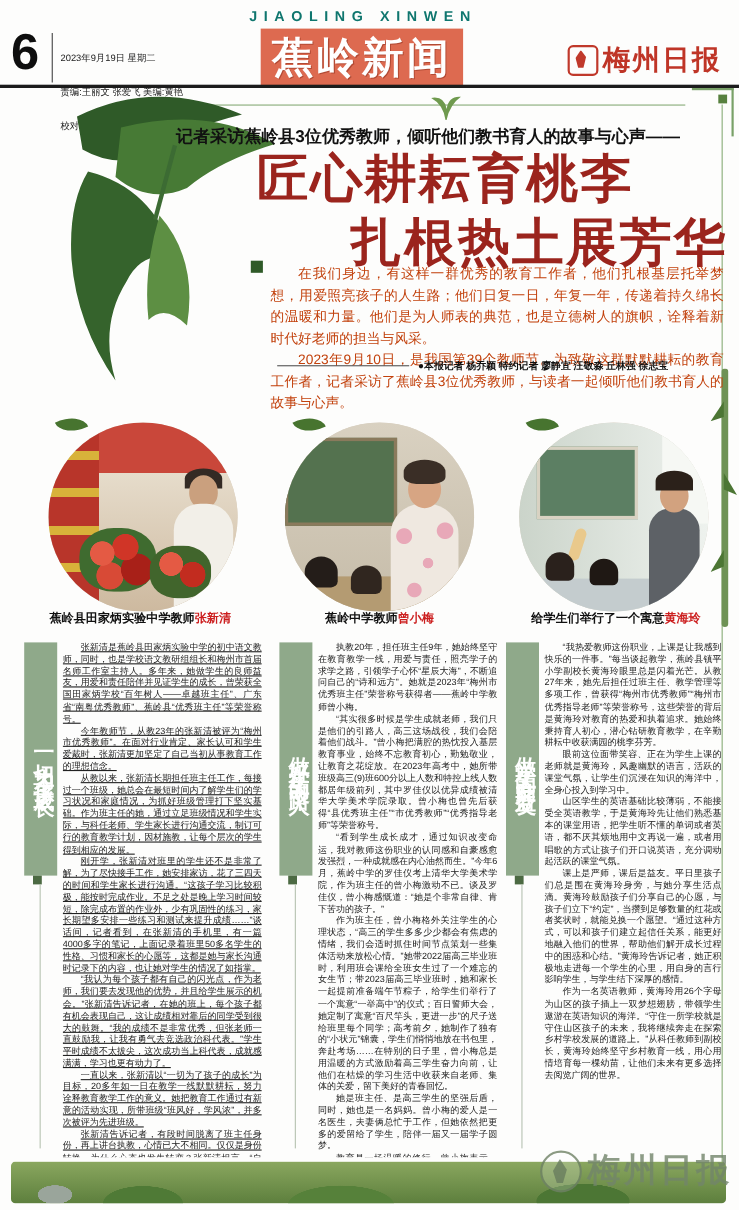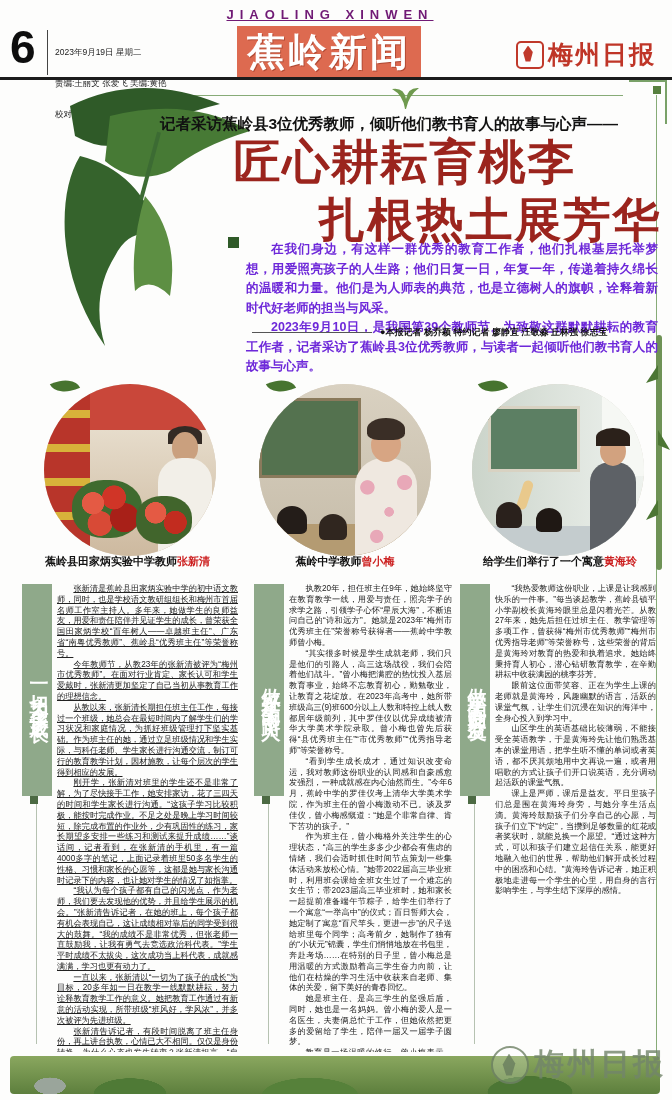--- a/index.html
+++ b/index.html
@@ -1,20 +1,20 @@
 <!DOCTYPE html>
 <html><head>
 <meta charset="utf-8">
 <style>
   html,body{margin:0;padding:0;background:#e9e9e9;}
   #page{position:relative;width:672px;height:1100px;background:#fdfdfc;margin:0 auto;
         font-family:"Liberation Sans",sans-serif;overflow:hidden;color:#1a1a1a;}
   
   .en-title{position:absolute;left:150px;top:7px;width:360px;text-align:center;
-            font-weight:bold;font-size:13px;letter-spacing:6px;color:#701a75;text-decoration:underline;}
+            font-weight:bold;font-size:13px;letter-spacing:6px;color:#0f766e;}
   .page-num{position:absolute;left:10px;top:24px;font-size:46px;font-weight:bold;color:#0e0e0e;line-height:1;}
   .hdr-vline{position:absolute;left:47px;top:30px;width:1px;height:45px;background:#444;}
   .hdr-info{position:absolute;left:55px;top:29px;font-size:8.5px;line-height:15.5px;color:#222;white-space:pre-line;}
   .banner{position:absolute;left:237px;top:26px;width:184px;height:53px;background:#dd6a50;
           display:flex;align-items:center;justify-content:center;}
   .banner span{color:#fff;font-size:38px;font-weight:bold;letter-spacing:3px;text-shadow:1px 1px 0 #b14a34;}
   .brand{position:absolute;right:16px;top:38px;display:flex;align-items:center;gap:4px;}
   .brand .glyph{width:24px;height:24px;border:2px solid #c0392b;border-radius:5px;position:relative;}
   .brand .glyph i{position:absolute;left:4px;top:3px;width:12px;height:16px;background:#c0392b;
                   clip-path:polygon(50% 0,90% 40%,70% 100%,30% 100%,10% 45%);}
@@ -44,21 +44,21 @@
   
   .kicker{position:absolute;left:160px;top:114px;width:500px;text-align:left;
           font-size:15.5px;font-weight:bold;color:#111;}
   .title1{position:absolute;left:205px;top:134px;width:400px;text-align:center;
           font-size:47px;font-weight:bold;color:#9b241d;letter-spacing:2px;line-height:1.2;}
   .title2{position:absolute;left:290px;top:192px;width:400px;text-align:center;
           font-size:47px;font-weight:bold;color:#9b241d;letter-spacing:2px;line-height:1.2;}
   
   .intro-bullet{position:absolute;left:228px;top:237px;width:11px;height:11px;background:#2f5a28;}
   .intro{position:absolute;left:246px;top:240px;width:412px;font-size:12.5px;line-height:19.5px;
-         font-weight:700;color:#6d28d9;}
+         font-weight:400;color:#c2410c;}
   .intro p{margin:0;text-indent:2em;text-align:justify;}
   .byline-row{position:absolute;left:252px;top:326px;width:406px;display:flex;align-items:center;gap:8px;}
   .byline-row .dash{flex:0 0 120px;height:1px;background:#555;}
   .byline{font-size:9px;font-weight:bold;color:#111;white-space:nowrap;}
   
   .photo{position:absolute;width:172px;height:172px;border-radius:50%;overflow:hidden;background:#d8cfc2;}
   .photo>div{position:absolute;}
   .leaf-accent{position:absolute;width:26px;height:16px;background:#47742f;border-radius:0 100% 0 100%;transform:rotate(-25deg);}
   .caption{position:absolute;top:554px;font-size:11px;font-weight:bold;text-align:center;color:#111;}
   .caption .nm{color:#cc1f1f;text-align:center;}
@@ -237,20 +237,21 @@
     <p>教育是一场温暖的修行。曾小梅表示，未来她将继续坚守三尺讲台，做好学生的引路人，陪伴更多学子奔赴心中的“星辰大海”。</p>
   </div>
 
   <div class="vband vb3">做学生的良师益友</div>
   <div class="vtail vt3"></div>
   <div class="colbody c3">
     <p>“我热爱教师这份职业，上课是让我感到快乐的一件事。”每当谈起教学，蕉岭县镇平小学副校长黄海玲眼里总是闪着光芒。从教27年来，她先后担任过班主任、教学管理等多项工作，曾获得“梅州市优秀教师”“梅州市优秀指导老师”等荣誉称号，这些荣誉的背后是黄海玲对教育的热爱和执着追求。她始终秉持育人初心，潜心钻研教育教学，在辛勤耕耘中收获满园的桃李芬芳。</p>
     <p>眼前这位面带笑容、正在为学生上课的老师就是黄海玲，风趣幽默的语言，活跃的课堂气氛，让学生们沉浸在知识的海洋中，全身心投入到学习中。</p>
     <p>山区学生的英语基础比较薄弱，不能接受全英语教学，于是黄海玲先让他们熟悉基本的课堂用语，把学生听不懂的单词或者英语，都不厌其烦地用中文再说一遍，或者用唱歌的方式让孩子们开口说英语，充分调动起活跃的课堂气氛。</p>
     <p>课上是严师，课后是益友。平日里孩子们总是围在黄海玲身旁，与她分享生活点滴。黄海玲鼓励孩子们分享自己的心愿，与孩子们立下“约定”，当攒到足够数量的红花或者奖状时，就能兑换一个愿望。“通过这种方式，可以和孩子们建立起信任关系，能更好地融入他们的世界，帮助他们解开成长过程中的困惑和心结。”黄海玲告诉记者，她正积极地走进每一个学生的心里，用自身的言行影响学生，与学生结下深厚的感情。</p>
+    <p>作为一名英语教师，黄海玲用26个字母为山区的孩子插上一双梦想翅膀，带领学生遨游在英语知识的海洋。“守住一所学校就是守住山区孩子的未来，我将继续奔走在探索乡村学校发展的道路上。”从科任教师到副校长，黄海玲始终坚守乡村教育一线，用心用情培育每一棵幼苗，让他们未来有更多选择去阅览广阔的世界。</p>
   </div>
 
   <div class="grass"></div>
   <div class="watermark">
     <span class="wicon">
         <i></i>
       </span>
     <span>梅州日报</span>
   </div>
 

